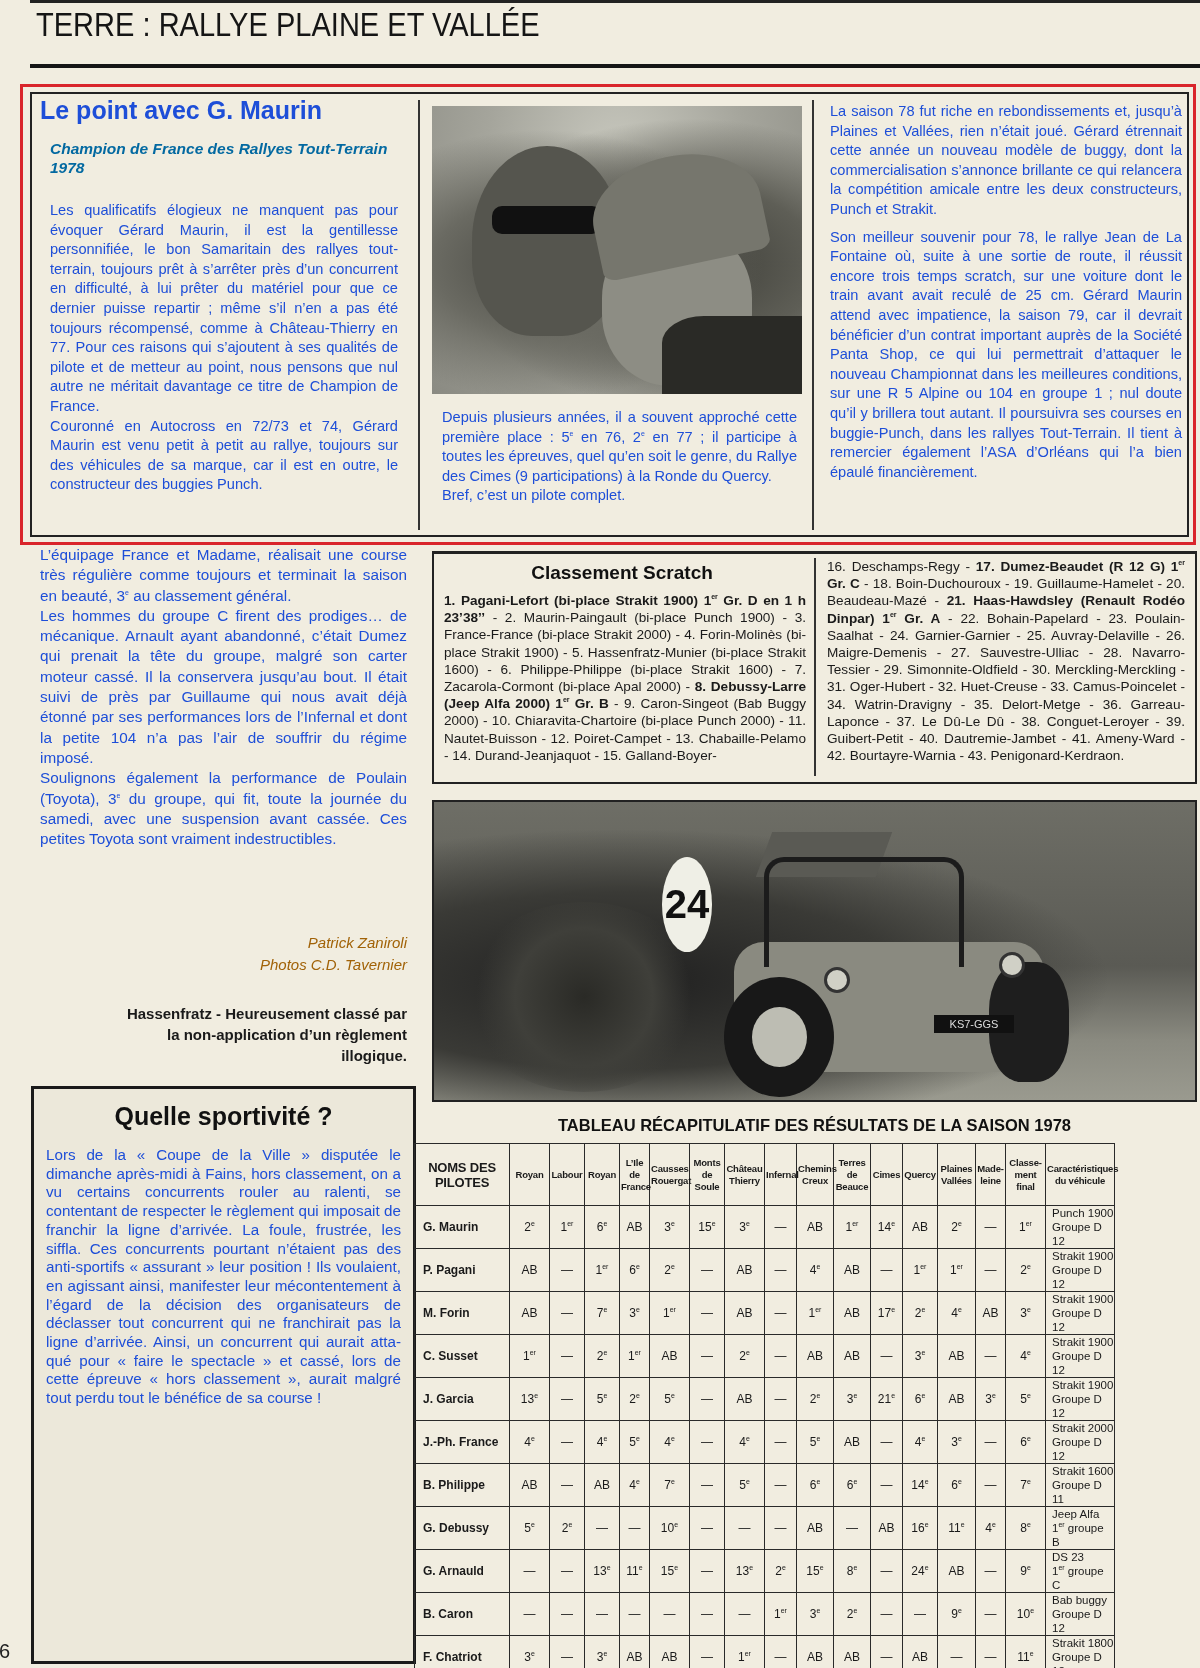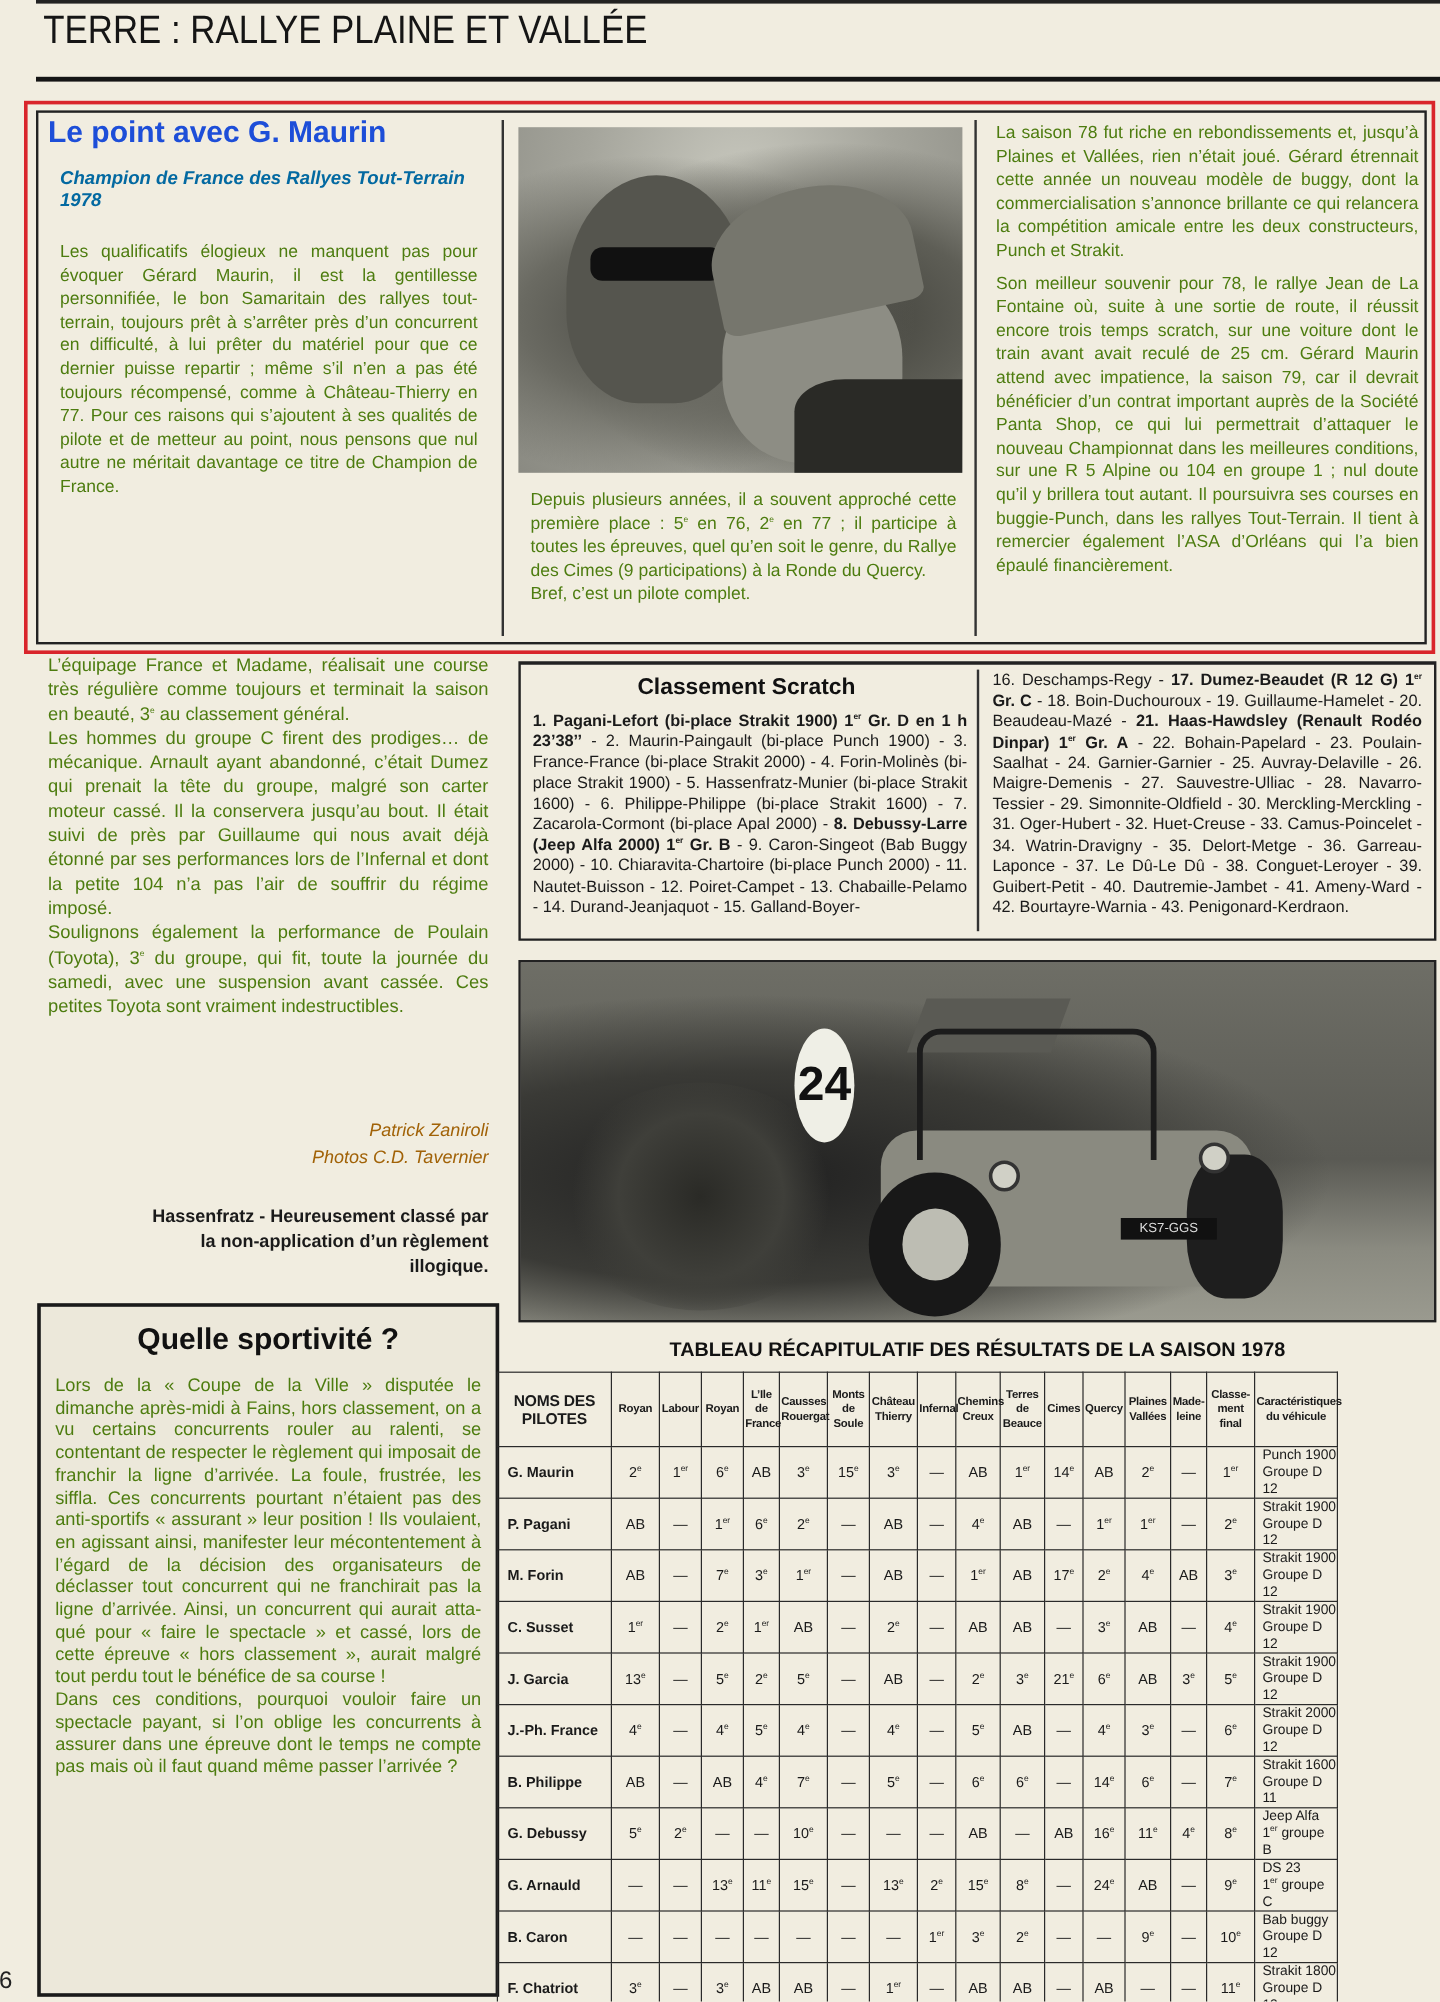--- a/index.html
+++ b/index.html
@@ -35,21 +35,21 @@
 
   .interview-title {
     left: 40px; top: 96px; width: 370px;
     font-size: 25px; font-weight: bold; color: #1d4ed8; white-space: nowrap;
   }
   .interview-sub {
     left: 50px; top: 139px; width: 340px;
     font-size: 15.5px; font-weight: bold; font-style: italic; line-height: 19px; color: #0369a1;
   }
   .body-text {
-    font-size: 14.6px; line-height: 19.6px; text-align: justify; color: #4d7c0f;
+    font-size: 14.6px; line-height: 19.6px; text-align: justify; color: #1d4ed8;
     hyphens: manual;
   }
   .body-text p { margin: 0; }
 
   .photo1 {
     left: 432px; top: 106px; width: 370px; height: 288px;
     background:
       radial-gradient(ellipse at 30% 55%, #4a4a44 0%, #6a6a62 30%, transparent 60%),
       radial-gradient(ellipse at 70% 55%, #3e3e38 0%, #5e5e56 35%, transparent 65%),
       radial-gradient(ellipse at 50% 20%, #c9c9bf 0%, #a5a59c 50%, #8a8a82 100%);
@@ -132,20 +132,21 @@
 <div class="abs red-box"></div>
 <div class="abs inner-box"></div>
 <div class="abs col-div" style="left:418px; top:100px; height:430px;"></div>
 <div class="abs col-div" style="left:812px; top:100px; height:430px;"></div>
 
 <div class="abs interview-title">Le point avec G. Maurin</div>
 <div class="abs interview-sub">Champion de France des Rallyes Tout-Terrain 1978</div>
 
 <div class="abs body-text" style="left:50px; top:201px; width:348px;">
   <p>Les qualificatifs élogieux ne manquent pas pour évoquer Gérard Maurin, il est la gentil­lesse personnifiée, le bon Samaritain des rallyes tout-terrain, toujours prêt à s’arrêter près d’un concurrent en difficulté, à lui prêter du matériel pour que ce dernier puisse repar­tir ; même s’il n’en a pas été toujours récom­pensé, comme à Château-Thierry en 77. Pour ces raisons qui s’ajoutent à ses qualités de pilote et de metteur au point, nous pensons que nul autre ne méritait davantage ce titre de Champion de France.</p>
+  <p>Couronné en Autocross en 72/73 et 74, Gérard Maurin est venu petit à petit au rallye, toujours sur des véhicules de sa marque, car il est en outre, le constructeur des buggies Punch.</p>
 </div>
 
 <div class="abs photo1">
   <div class="abs head1"></div>
   <div class="abs glasses1"></div>
   <div class="abs head2"></div>
   <div class="abs cap2"></div>
   <div class="abs collar"></div>
 </div>
 
@@ -187,21 +188,20 @@
   <div class="abs wheel2"></div>
   <div class="abs lamp1"></div>
   <div class="abs lamp2"></div>
   <div class="abs lic">KS7-GGS</div>
 </div>
 
 <div class="abs sport-box"></div>
 <div class="abs sport-title">Quelle sportivité ?</div>
 <div class="abs body-text" style="left:46px; top:1146px; width:355px; font-size:15.2px; line-height:18.7px;">
   <p>Lors de la « Coupe de la Ville » disputée le dimanche après-midi à Fains, hors classement, on a vu certains concurrents rouler au ralenti, se contentant de res­pecter le règlement qui imposait de fran­chir la ligne d’arrivée. La foule, frustrée, les siffla. Ces concurrents pourtant n’étaient pas des anti-sportifs « assu­rant » leur position ! Ils voulaient, en agissant ainsi, manifester leur mécon­tentement à l’égard de la décision des organisateurs de déclasser tout concur­rent qui ne franchirait pas la ligne d’arri­vée. Ainsi, un concurrent qui aurait atta­qué pour « faire le spectacle » et cassé, lors de cette épreuve « hors classement », aurait malgré tout perdu tout le bénéfice de sa course !</p>
-  <p>Dans ces conditions, pourquoi vouloir faire un spectacle payant, si l’on oblige les concurrents à assurer dans une épreuve dont le temps ne compte pas mais où il faut quand même passer l’arrivée ?</p>
 </div>
 
 <div class="abs page-num" style="left:-12px;">46</div>
 
 <div class="abs table-title">TABLEAU RÉCAPITULATIF DES RÉSULTATS DE LA SAISON 1978</div>
 <table class="results">
   <colgroup>
     <col style="width:95px">
       <col style="width:40px">
       <col style="width:35px">

